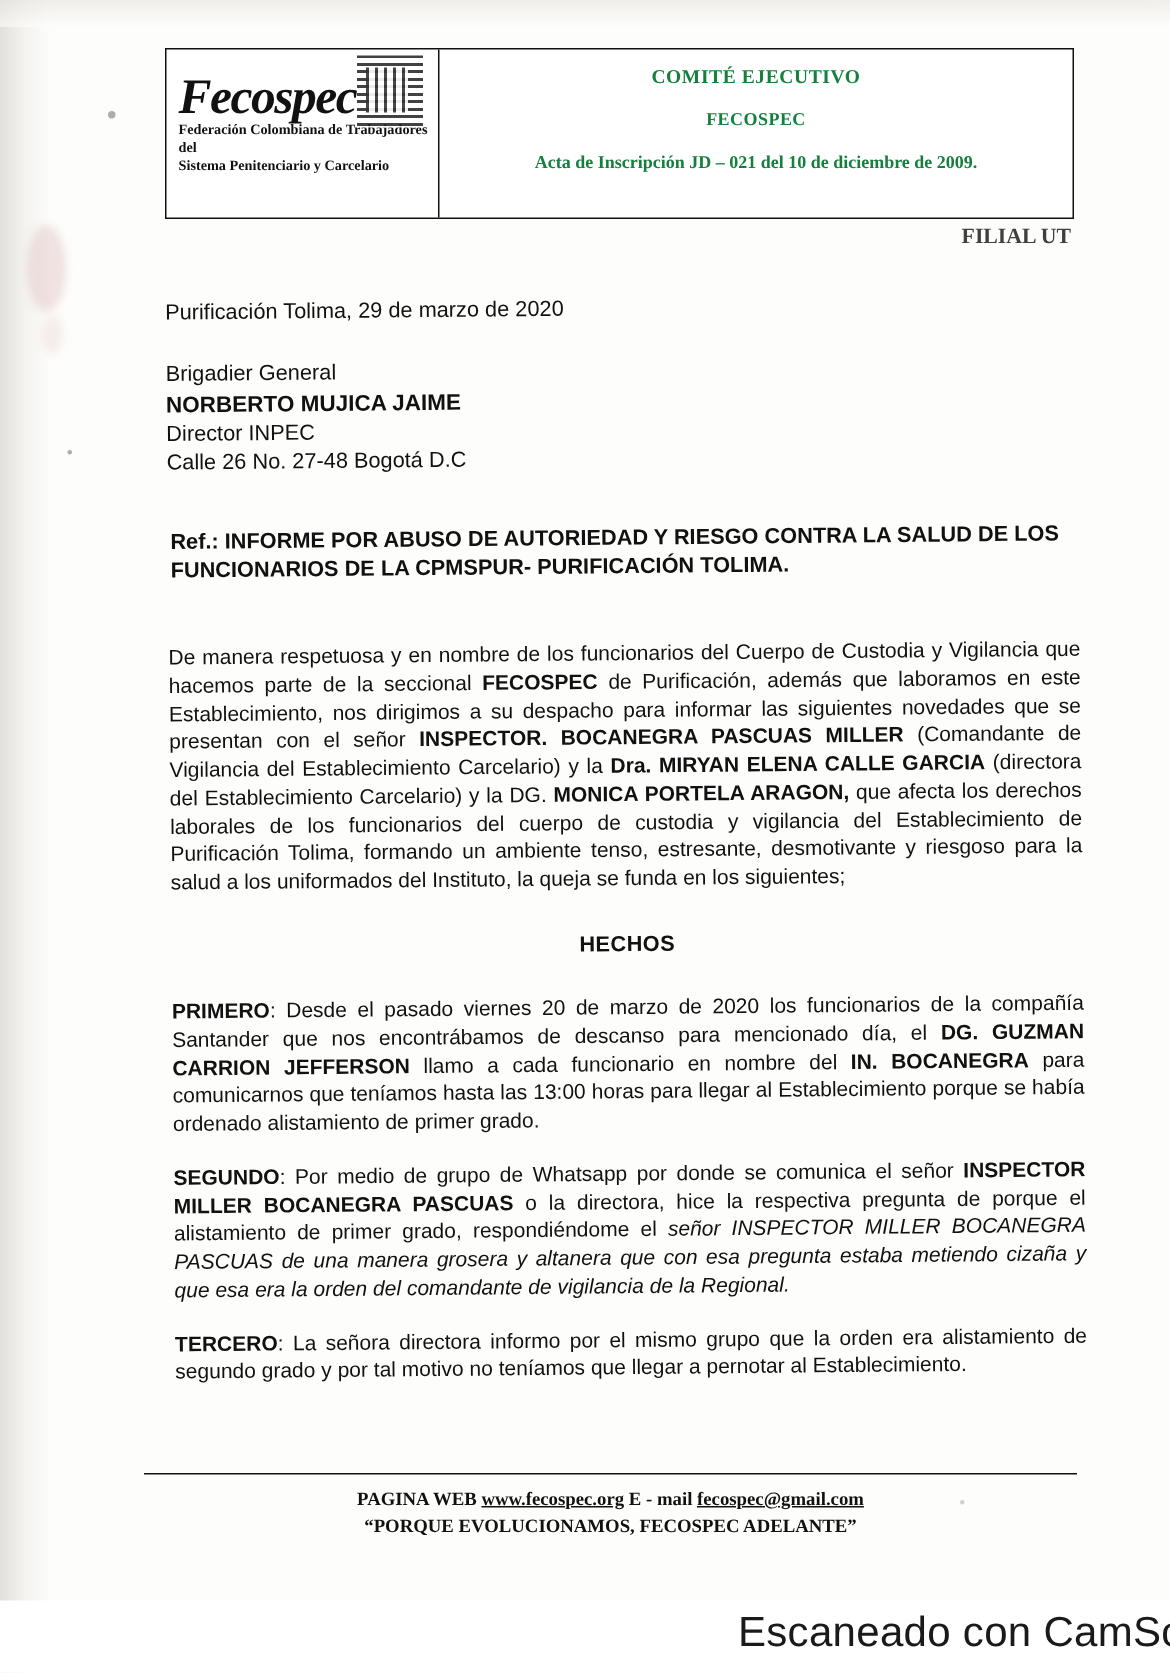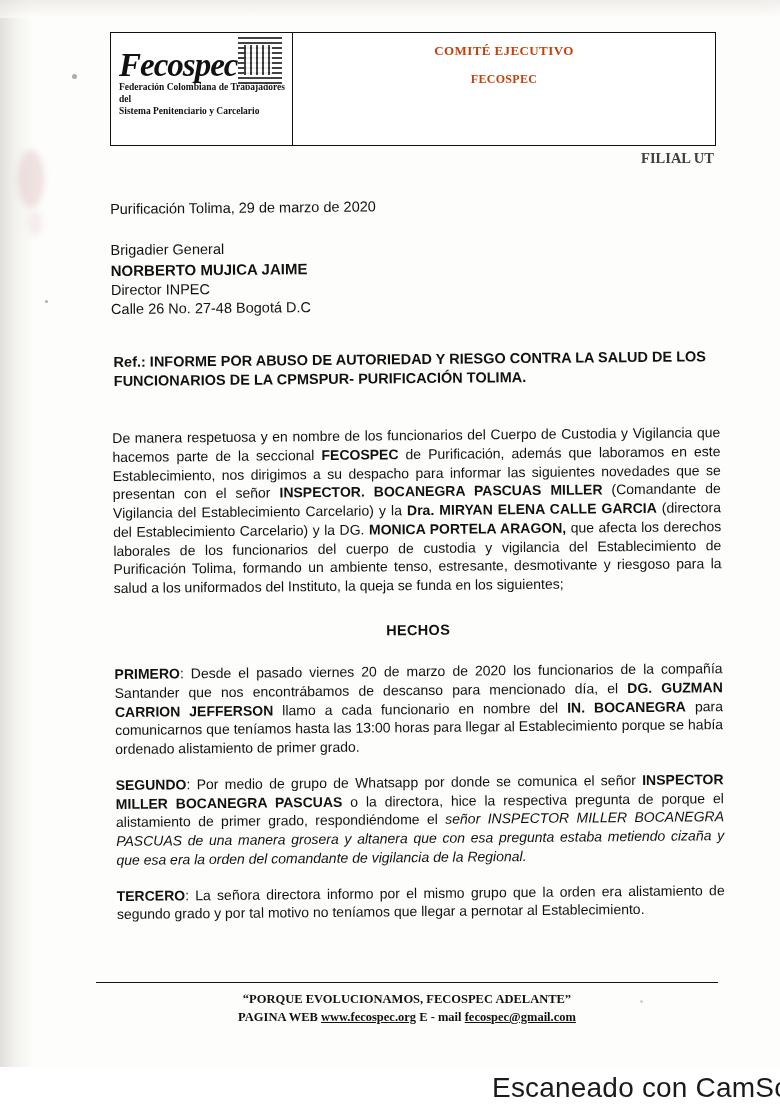--- a/index.html
+++ b/index.html
@@ -108,21 +108,21 @@
     font-size: 9.5px;
     line-height: 1.25;
     color: #111;
   }
   .lh-right {
     flex: 1;
     padding: 10px 8px 8px 8px;
     box-sizing: border-box;
     text-align: center;
     font-family: "Liberation Serif", serif;
-    color: #c2410c;
+    color: #15803d;
   }
   .lh-title {
     font-weight: bold;
     font-size: 13px;
     letter-spacing: .4px;
     margin-bottom: 13px;
   }
   .lh-org {
     font-weight: bold;
     font-size: 12px;
@@ -253,20 +253,21 @@
       <div class="logo-mark"></div>
       <div class="logo-word">Fecospec</div>
       <div class="logo-sub">
         <span>Federación Colombiana de Trabajadores del</span><br>
         <span>Sistema Penitenciario y Carcelario</span>
       </div>
     </div>
     <div class="lh-right">
       <div class="lh-title">COMITÉ EJECUTIVO</div>
       <div class="lh-org">FECOSPEC</div>
+      <div class="lh-acta">Acta de Inscripción JD – 021 del 10 de diciembre de 2009.</div>
     </div>
   </div>
 
   <div class="filial">FILIAL UT</div>
 
   <div class="doc-body">
 
     <div class="city-date">Purificación Tolima, 29 de marzo de 2020</div>
 
     <div class="addressee">
@@ -296,21 +297,21 @@
     </p>
 
     <p class="para">
       <span class="b">TERCERO</span><span>: La señora directora informo por el mismo grupo que la orden era alistamiento de segundo grado y por tal motivo no teníamos que llegar a pernotar al Establecimiento.</span>
     </p>
 
   </div>
 
   <div class="footer-rule"></div>
   <div class="footer">
-    <div>“PORQUE EVOLUCIONAMOS, FECOSPEC ADELANTE”</div>
     <div>
       <span>PAGINA WEB </span><span class="link">www.fecospec.org</span><span> E - mail </span><span class="link">fecospec@gmail.com</span>
     </div>
+    <div>“PORQUE EVOLUCIONAMOS, FECOSPEC ADELANTE”</div>
   </div>
 
   <div class="bottom-band"></div>
   <div class="watermark">Escaneado con CamSca</div>
 </div>
 
 </body></html>

